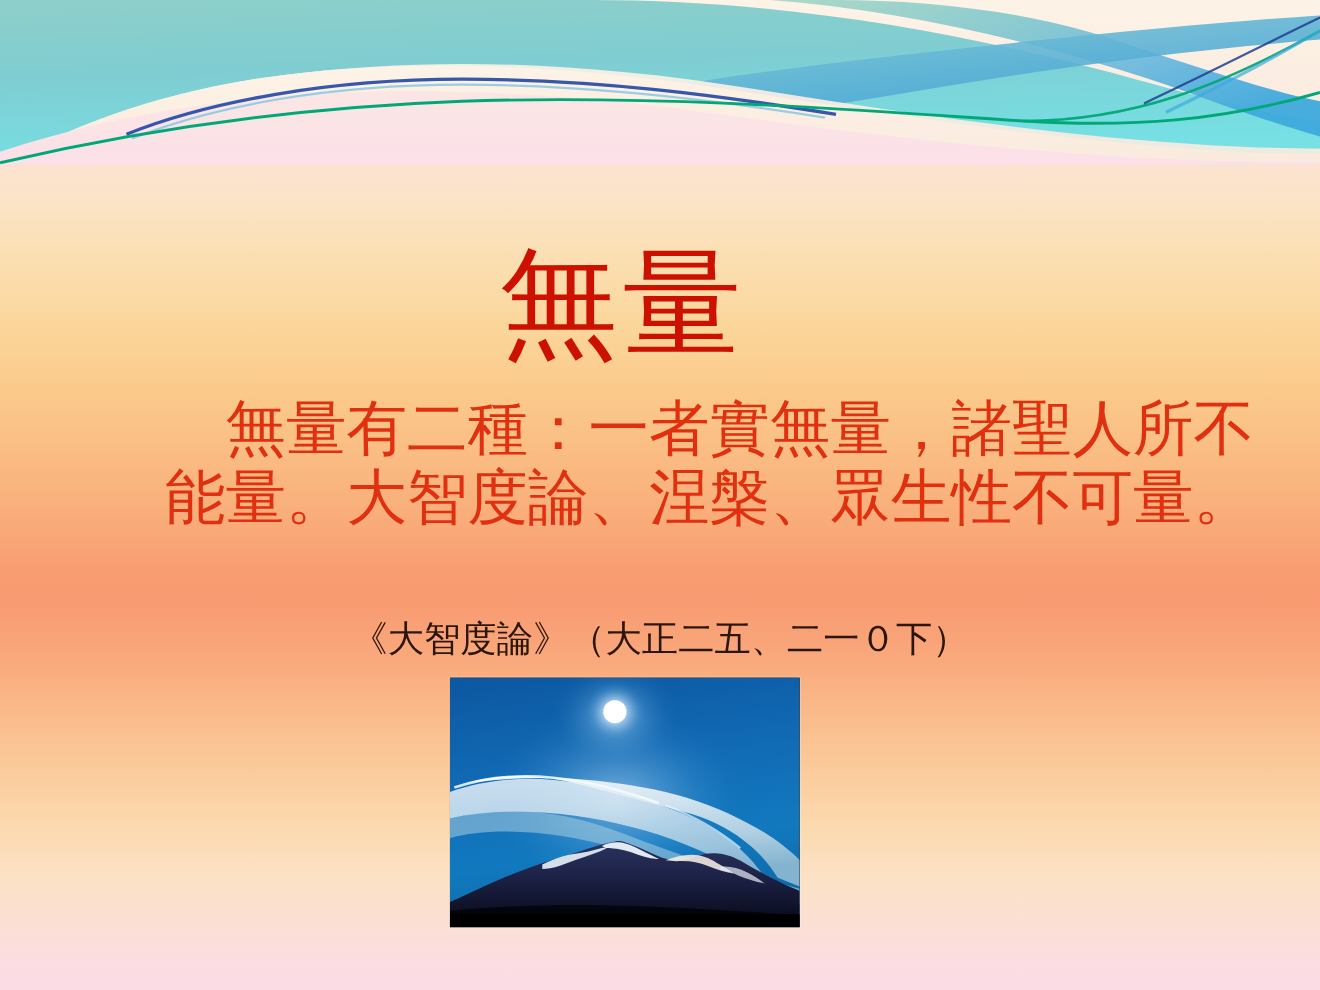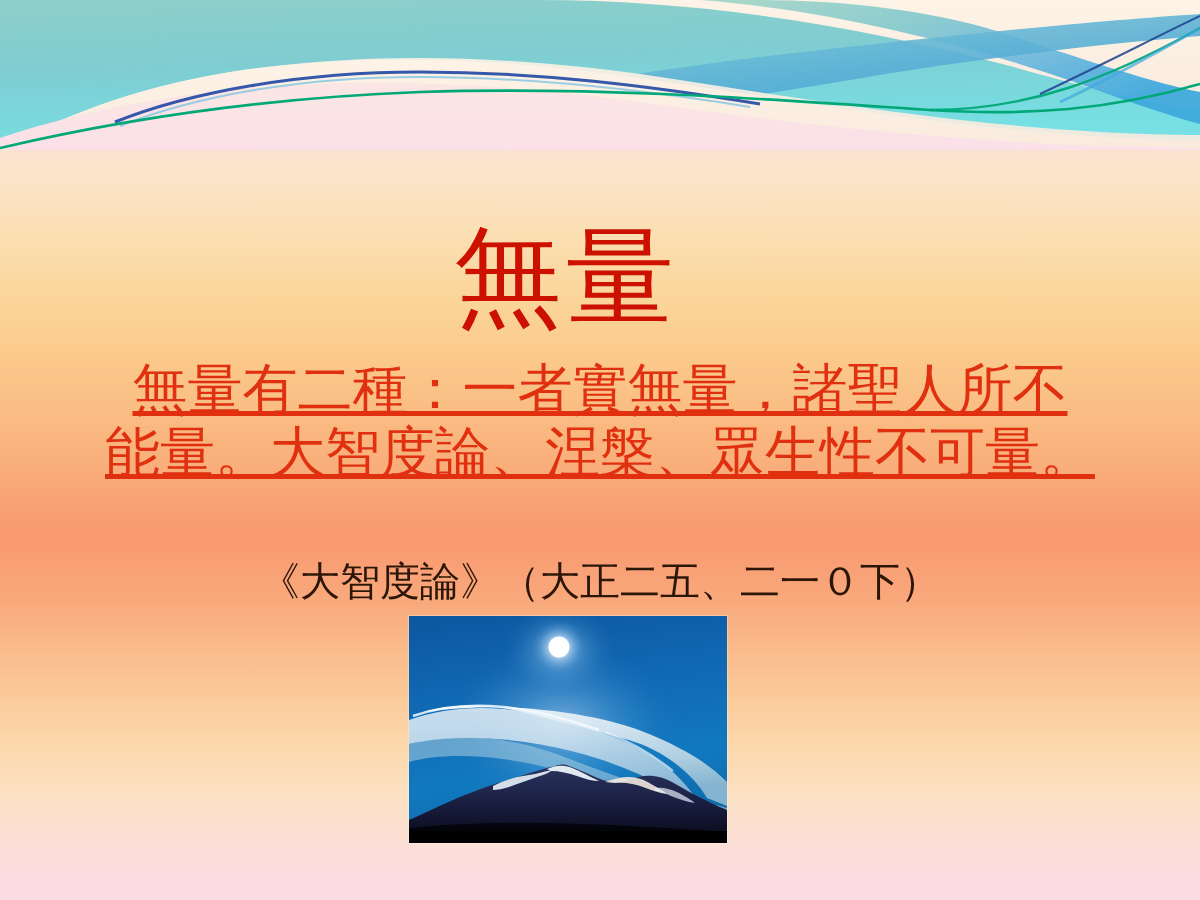--- a/index.html
+++ b/index.html
@@ -74,38 +74,37 @@
   
   .body-text {
     position: absolute;
     top: 358px;
     left: 60px;
     width: 1080px;
     font-family: "DejaVu Serif", "Liberation Serif", serif;
     font-size: 55px;
     line-height: 63px;
     color: #e03010;
-    text-align: center;
+    text-align: right;
     white-space: nowrap;
-    text-decoration: underline;
   }
   .body-text .line {
     display: block;
     height: 63px;
   }
 
   
   .citation {
     position: absolute;
     top: 561px;
     left: 0;
     width: 1200px;
     text-align: center;
     font-family: "DejaVu Serif", "Liberation Serif", serif;
-    font-size: 40px;
+    font-size: 33px;
     line-height: 40px;
     color: #2b1608;
     white-space: nowrap;
   }
 
   
   .photo {
     position: absolute;
     left: 409px;
     top: 616px;

